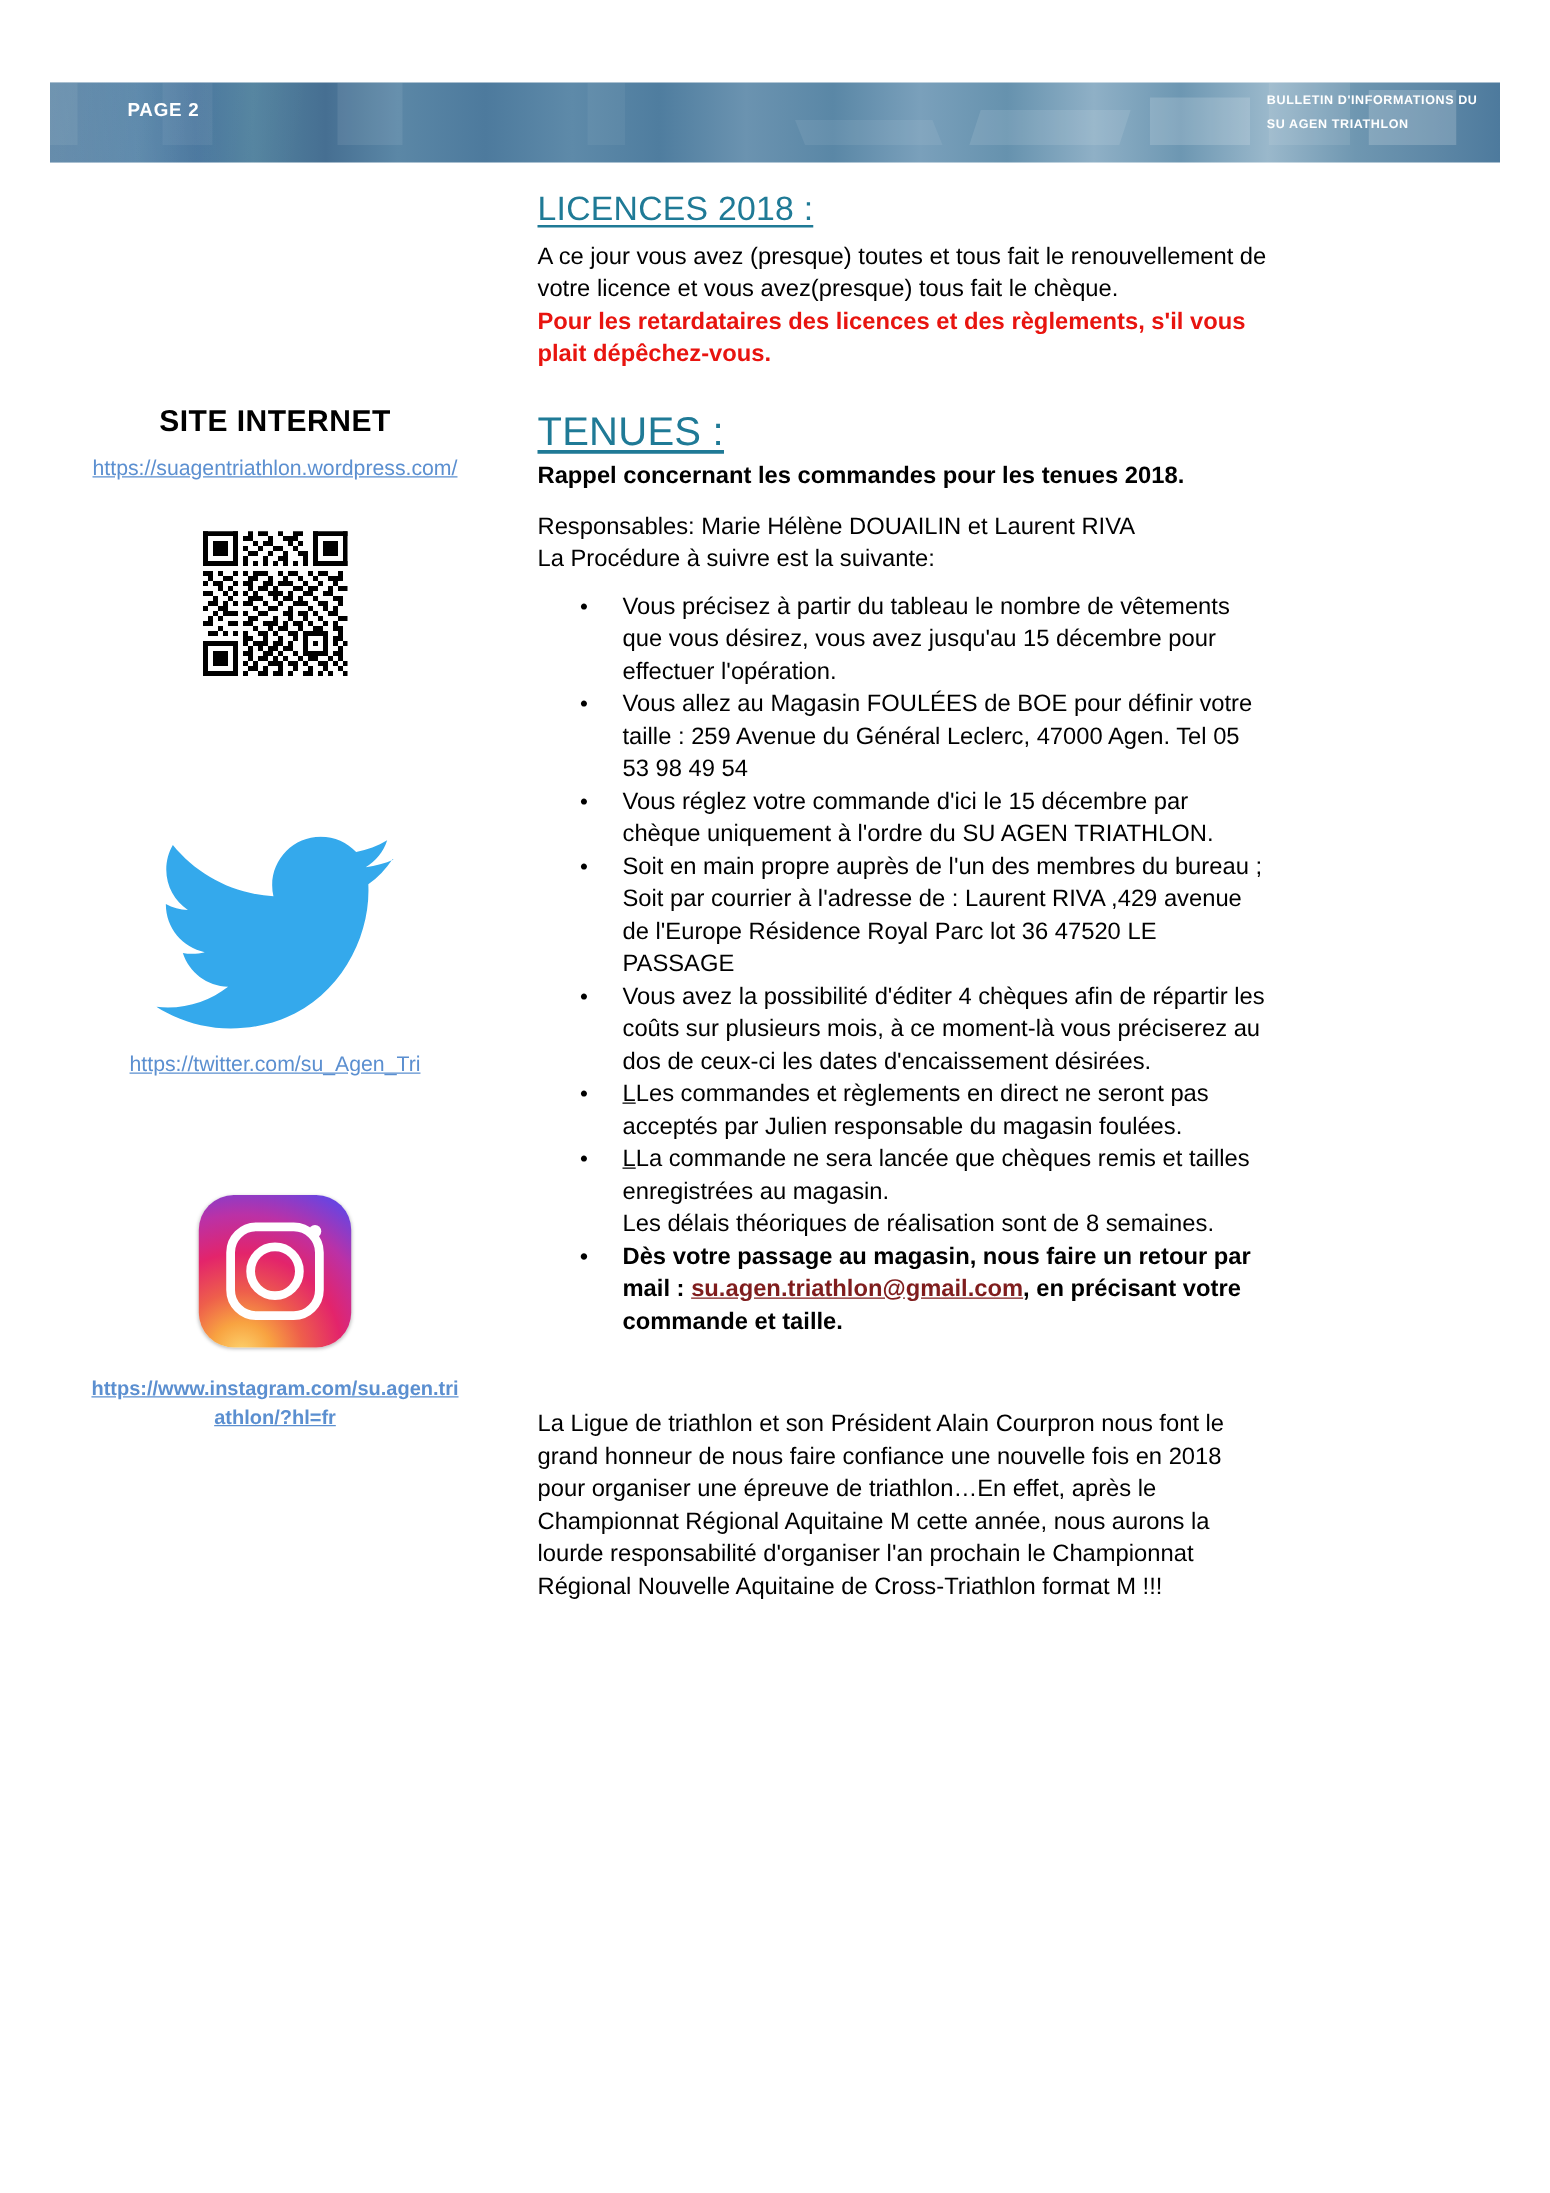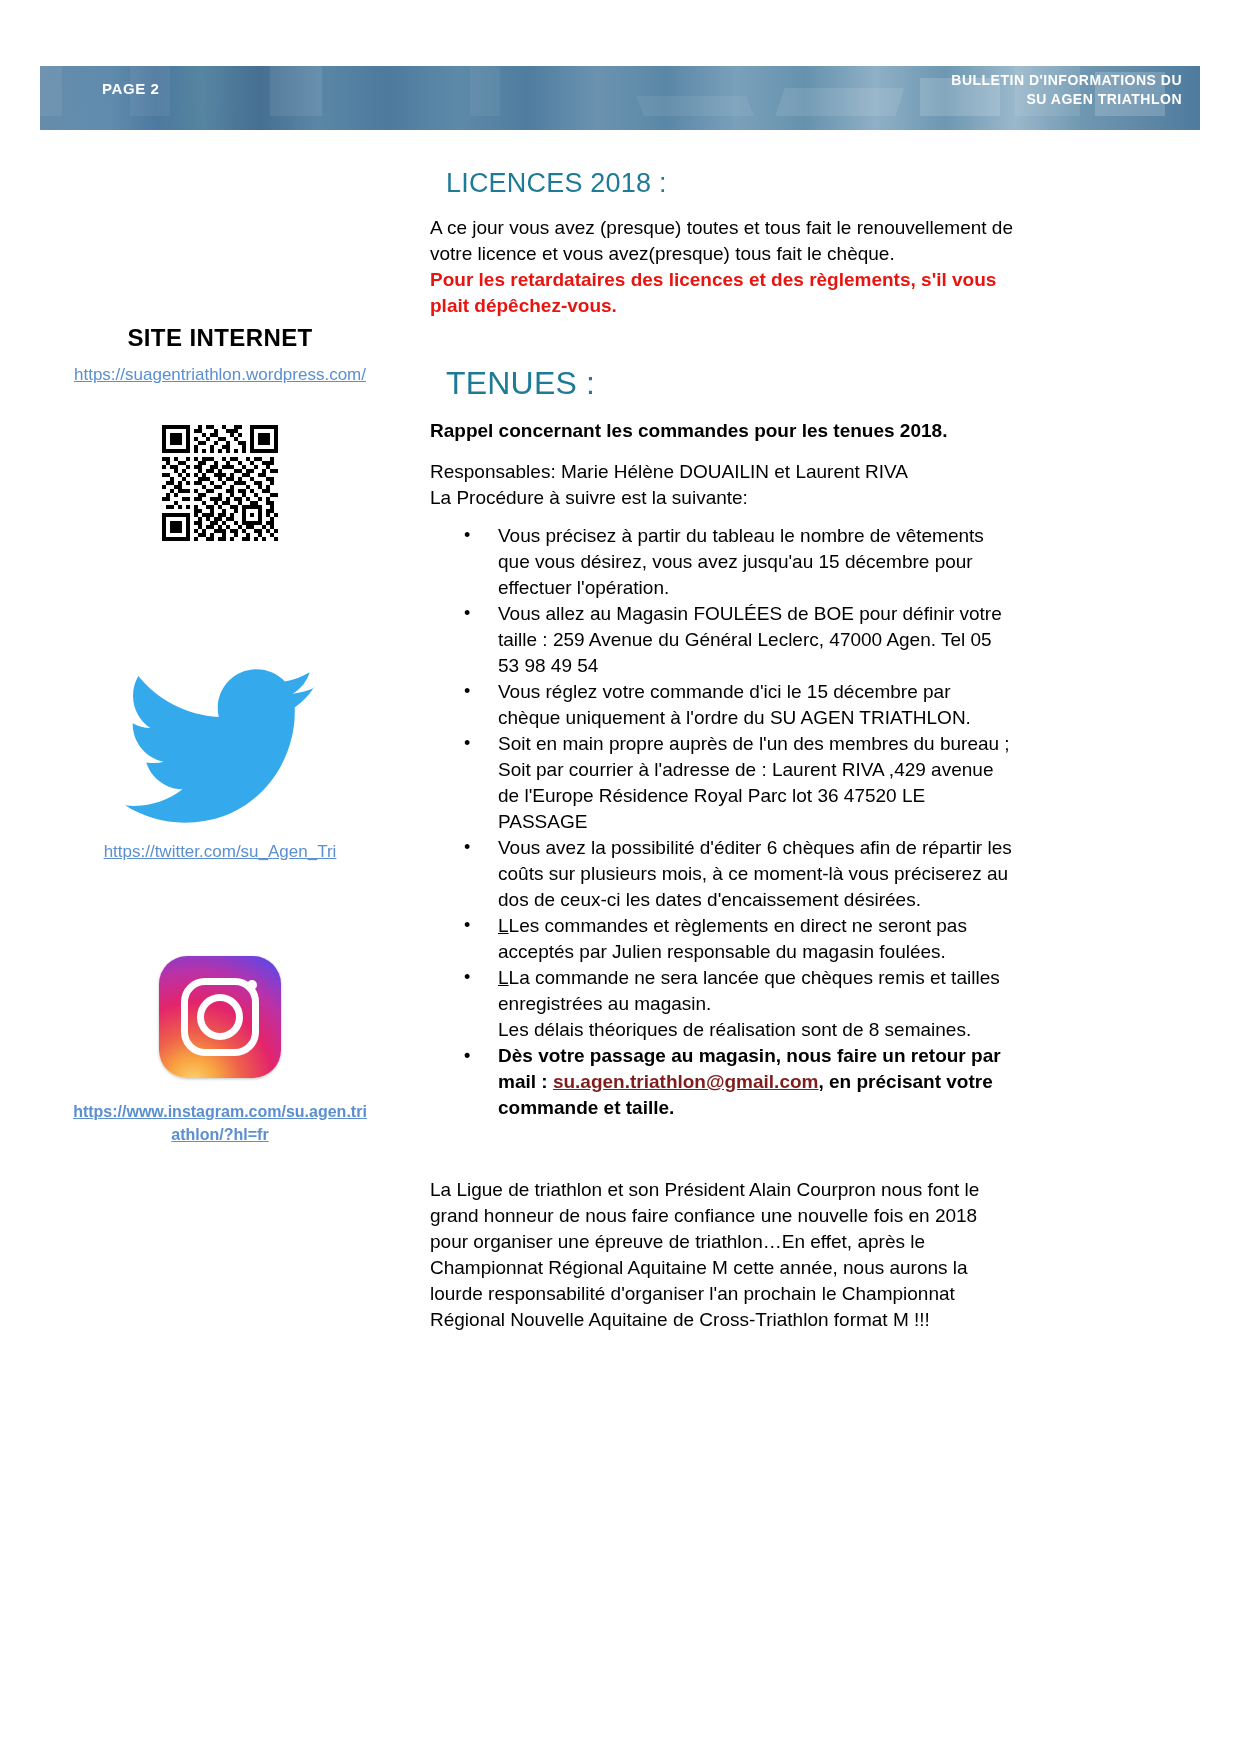--- a/index.html
+++ b/index.html
@@ -55,23 +55,22 @@
     color: #ffffff;
     font-size: 15px;
     font-weight: bold;
     letter-spacing: 0.6px;
     font-family: "Liberation Sans", sans-serif;
   }
   .bulletin-title {
     position: absolute;
     right: 18px;
     top: 5px;
-    text-align: right;
     color: #ffffff;
-    font-size: 14px;
+    font-size: 10px;
     font-weight: bold;
     line-height: 19px;
     letter-spacing: 0.5px;
   }
 
   
   .sidebar {
     position: absolute;
     left: 40px;
     top: 324px;
@@ -151,24 +150,25 @@
   .insta-link-wrap { margin-top: 22px; }
 
   
   .main {
     position: absolute;
     left: 430px;
     top: 152px;
     width: 586px;
   }
   h1.section-head {
-    margin: 16px;
+    margin: 0;
     font-size: 27px;
     font-weight: normal;
     color: #1f7a96;
+    text-decoration: underline;
     text-underline-offset: 4px;
     letter-spacing: 0.2px;
   }
   h1.section-head.big {
     font-size: 32px;
   }
   h2.section-head-small {
     margin: 0;
     font-size: 19px;
     font-weight: normal;
@@ -542,21 +542,21 @@
 
   <p class="body tight">Responsables: Marie Hélène DOUAILIN et Laurent RIVA</p>
   <p class="body tight">La Procédure à suivre est la suivante:</p>
 
   <ul class="proc">
     <li><span>Vous précisez à partir du tableau le nombre de vêtements que vous désirez, vous avez jusqu'au 15 décembre pour effectuer l'opération.</span></li>
     <li><span>Vous allez au Magasin FOULÉES de BOE pour définir votre taille : 259 Avenue du Général Leclerc, 47000 Agen. Tel 05 53 98 49 54</span></li>
     <li><span>Vous réglez votre commande d'ici le 15 décembre par chèque uniquement à l'ordre du SU AGEN TRIATHLON.</span></li>
     <li><span style="white-space: pre-line;">Soit en main propre auprès de l'un des membres du bureau ;
 Soit par courrier à l'adresse de : Laurent RIVA ,429 avenue de l'Europe Résidence Royal Parc lot 36 47520 LE PASSAGE</span></li>
-    <li><span>Vous avez la possibilité d'éditer 6 chèques afin de répartir les coûts sur plusieurs mois, à ce moment-là vous préciserez au dos de ceux-ci les dates d'encaissement désirées.</span></li>
+    <li><span>Vous avez la possibilité d'éditer 4 chèques afin de répartir les coûts sur plusieurs mois, à ce moment-là vous préciserez au dos de ceux-ci les dates d'encaissement désirées.</span></li>
     <li><span class="u">L</span><span>Les commandes et règlements en direct ne seront pas acceptés par Julien responsable du magasin foulées.</span></li>
     <li><span class="u">L</span><span style="white-space: pre-line;">La commande ne sera lancée que chèques remis et tailles enregistrées au magasin.
 Les délais théoriques de réalisation sont de 8 semaines.</span></li>
     <li class="bold-item">
       <span>Dès votre passage au magasin, nous faire un retour par mail : </span><a class="mail-link" href="#">su.agen.triathlon@gmail.com</a><span>, en précisant votre commande et taille.</span>
     </li>
   </ul>
 
   <div class="gap-lg"></div>
 

